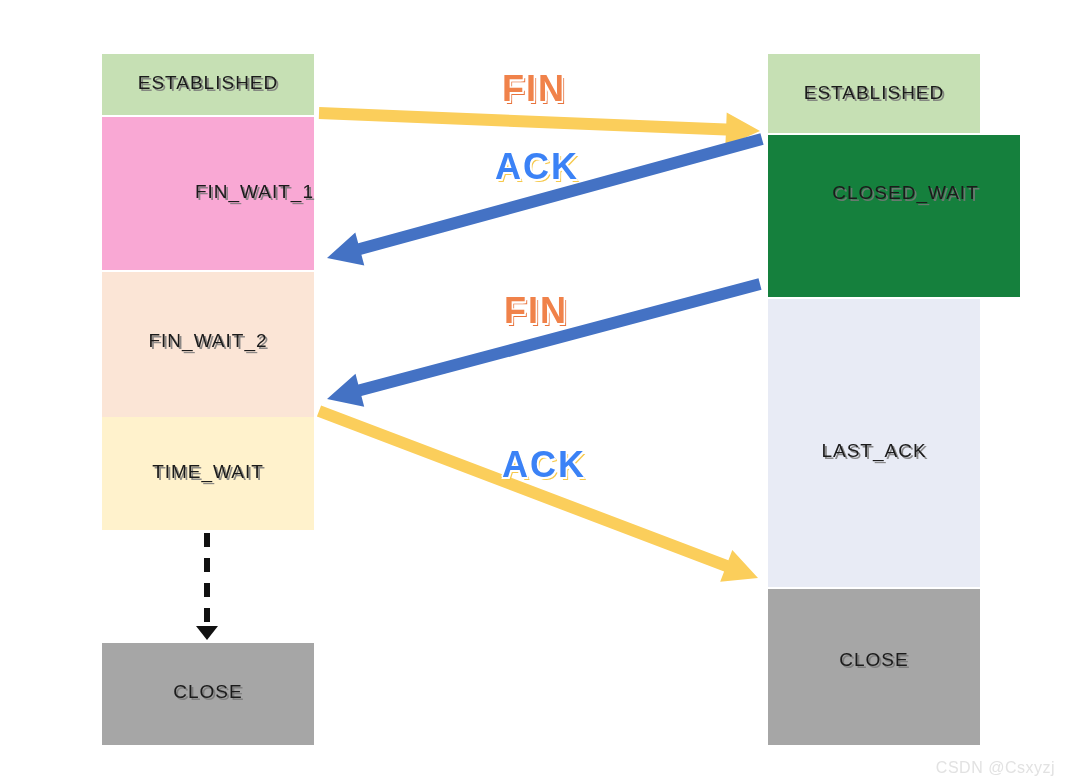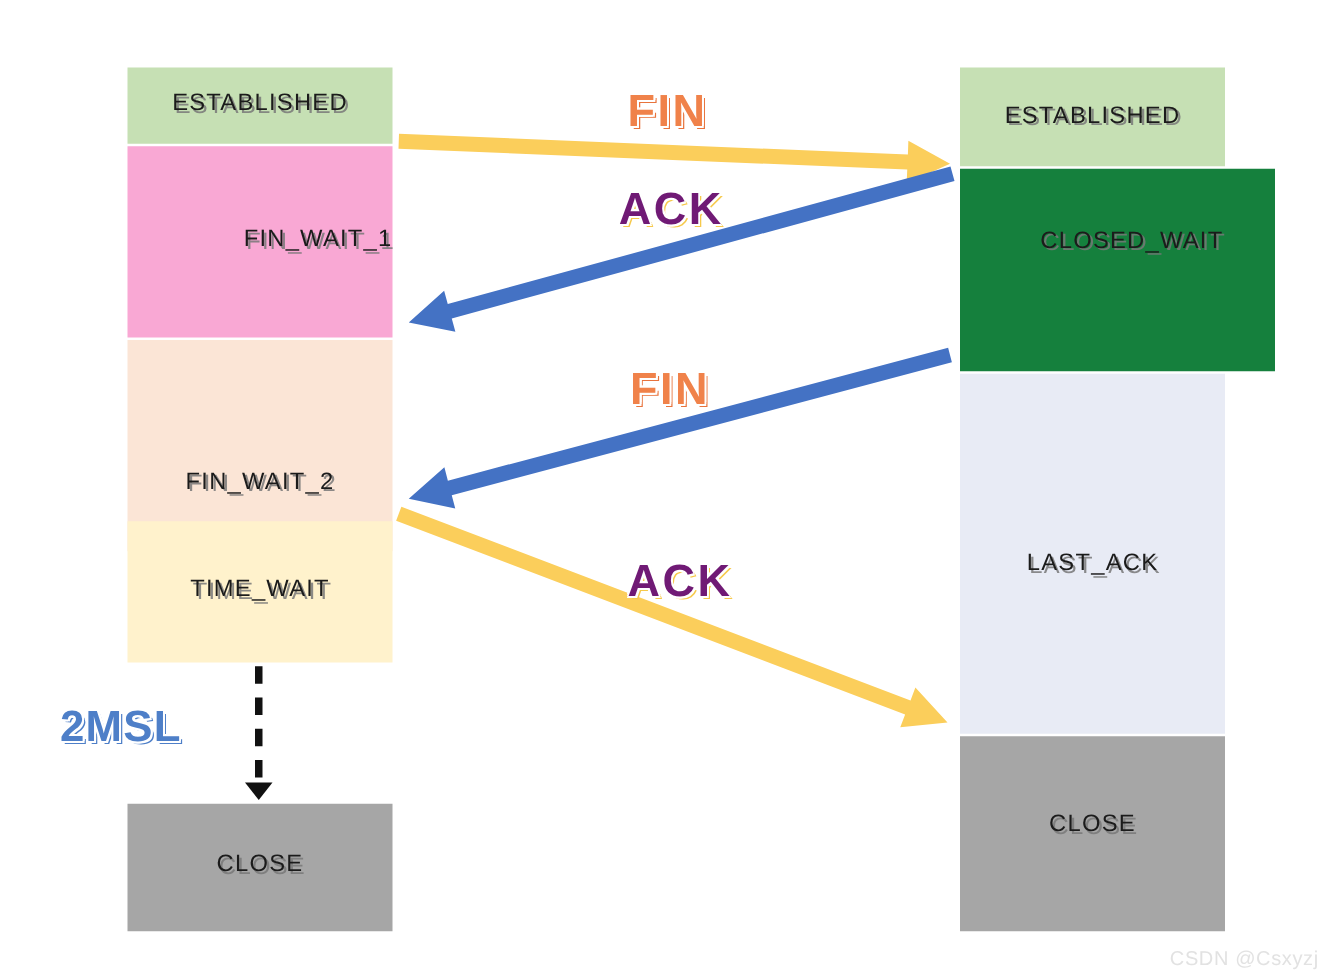--- a/index.html
+++ b/index.html
@@ -84,21 +84,21 @@
   .flow-label.fin {
     color: #F0824A;
     text-shadow:
       -1.5px -1.5px 0 #ffffff,  1.5px -1.5px 0 #ffffff,
       -1.5px  1.5px 0 #ffffff,  1.5px  1.5px 0 #ffffff,
       -1.5px 0 0 #ffffff, 1.5px 0 0 #ffffff,
       0 -1.5px 0 #ffffff, 0 1.5px 0 #ffffff,
       2.5px 2.5px 0 #E8733C;
   }
   .flow-label.ack {
-    color: #701a75;
+    color: #3b82f6;
     text-shadow:
       -1.5px -1.5px 0 #ffffff,  1.5px -1.5px 0 #ffffff,
       -1.5px  1.5px 0 #ffffff,  1.5px  1.5px 0 #ffffff,
       -1.5px 0 0 #ffffff, 1.5px 0 0 #ffffff,
       0 -1.5px 0 #ffffff, 0 1.5px 0 #ffffff,
       2.5px 2.5px 0 #F6C94B;
   }
 
   
   #msl-label {
@@ -134,21 +134,21 @@
 <div id="stage">
 
 
   <div id="client-states">
       <div class="state-box" style="left: 102px; top: 54px; width: 212px; height: 61px; background: rgb(198, 224, 180);">
         <span class="state-label" style="margin-top: 18px;">ESTABLISHED</span>
       </div>
       <div class="state-box" style="left: 102px; top: 117px; width: 212px; height: 153px; background: #f9a8d4; justify-content: flex-end;">
         <span class="state-label" style="margin-top: 64px;">FIN_WAIT_1</span>
       </div>
-      <div class="state-box" style="left: 102px; top: 272px; width: 212px; height: 169px; background: rgb(251, 229, 214); align-items: center;">
+      <div class="state-box" style="left: 102px; top: 272px; width: 212px; height: 169px; background: rgb(251, 229, 214);">
         <span class="state-label" style="margin-top: 58px;">FIN_WAIT_2</span>
       </div>
       <div class="state-box" style="left: 102px; top: 417px; width: 212px; height: 113px; background: rgb(255, 242, 204);">
         <span class="state-label" style="margin-top: 44px;">TIME_WAIT</span>
       </div>
       <div class="state-box" style="left: 102px; top: 643px; width: 212px; height: 102px; background: rgb(166, 166, 166);">
         <span class="state-label" style="margin-top: 38px;">CLOSE</span>
       </div>
     </div>
 
@@ -176,16 +176,15 @@
       <polygon points="196,626 218,626 207,640" fill="#111111"></polygon>
     </svg>
 
   <div id="flow-labels">
       <div class="flow-label fin" style="left: 502px; top: 68px;">FIN</div>
       <div class="flow-label ack" style="left: 495px; top: 146px;">ACK</div>
       <div class="flow-label fin" style="left: 504px; top: 290px;">FIN</div>
       <div class="flow-label ack" style="left: 502px; top: 444px;">ACK</div>
     </div>
 
-  <div id="msl-label">2MSL</div>
 
   <div id="watermark">CSDN @Csxyzj</div>
 </div>
 
 </body></html>

